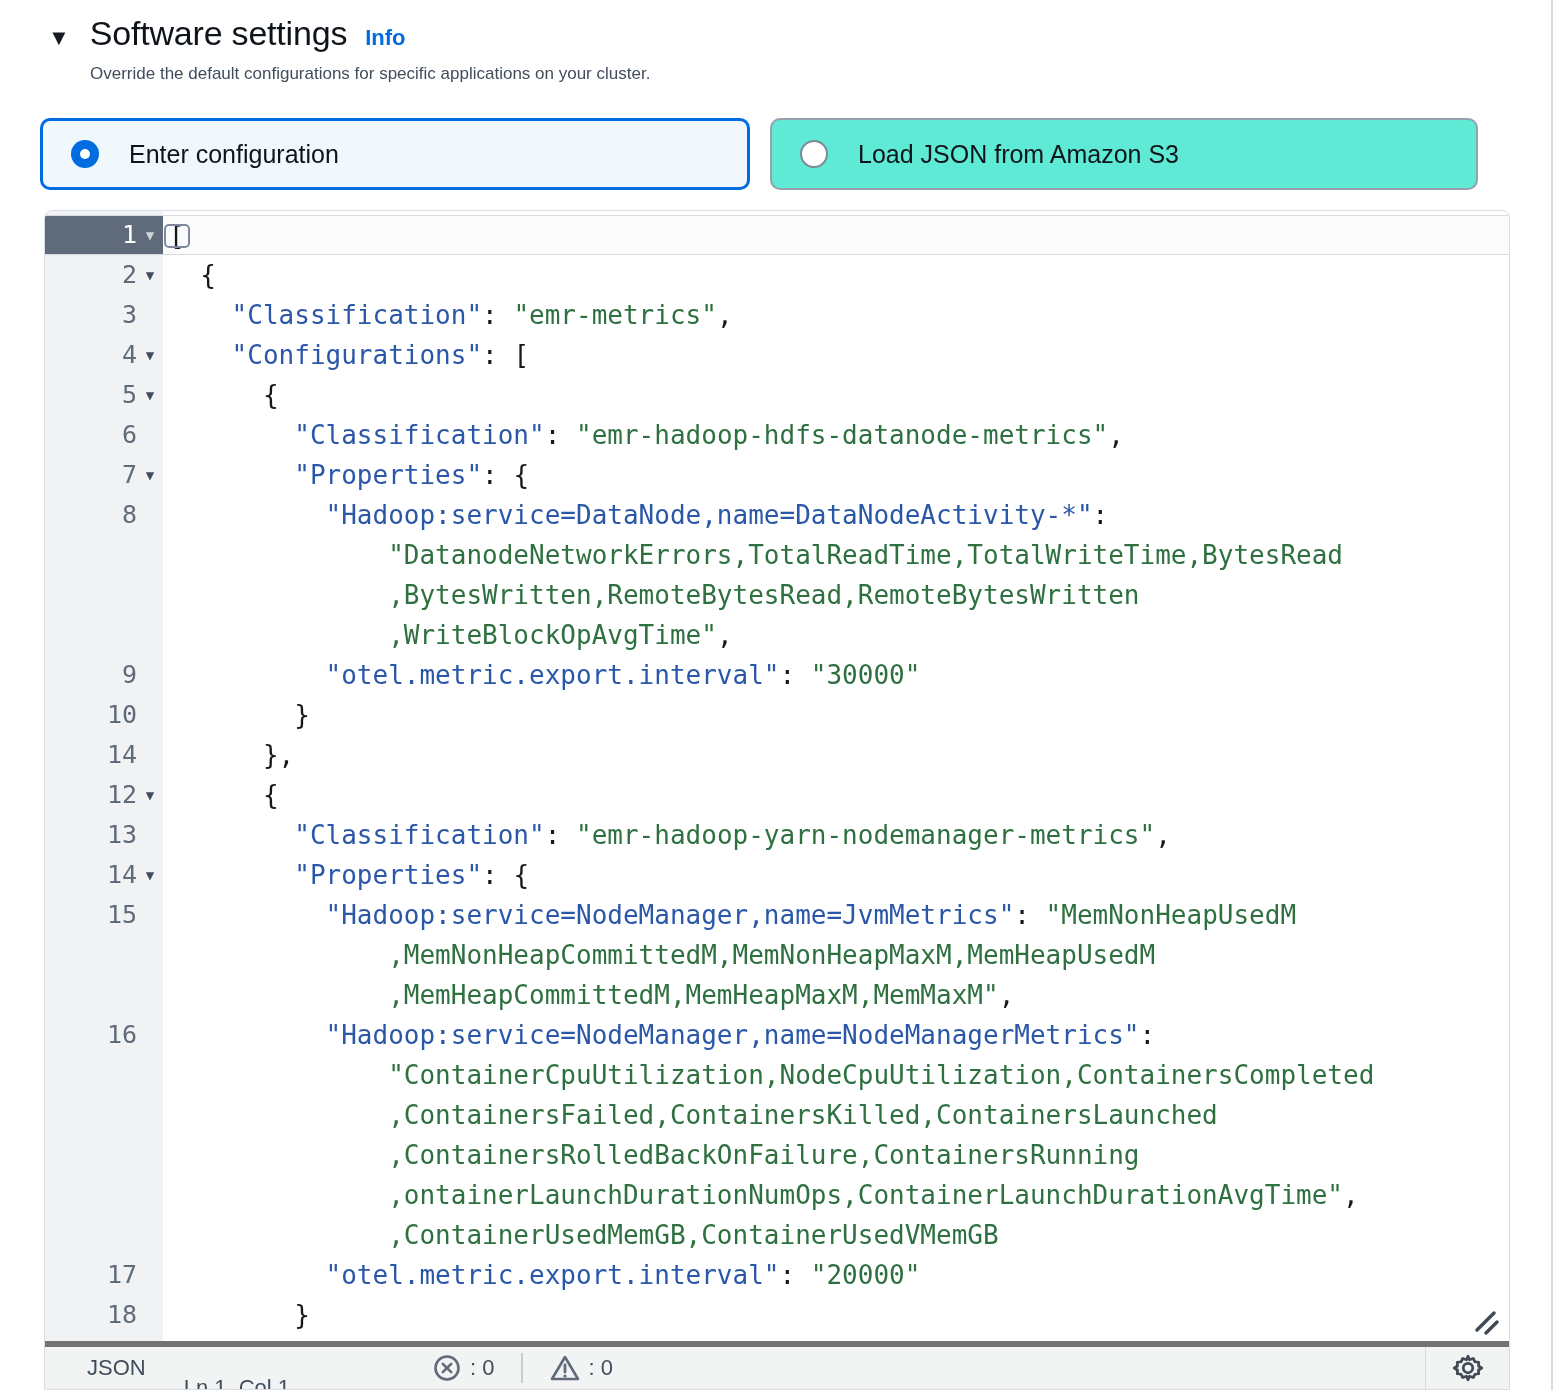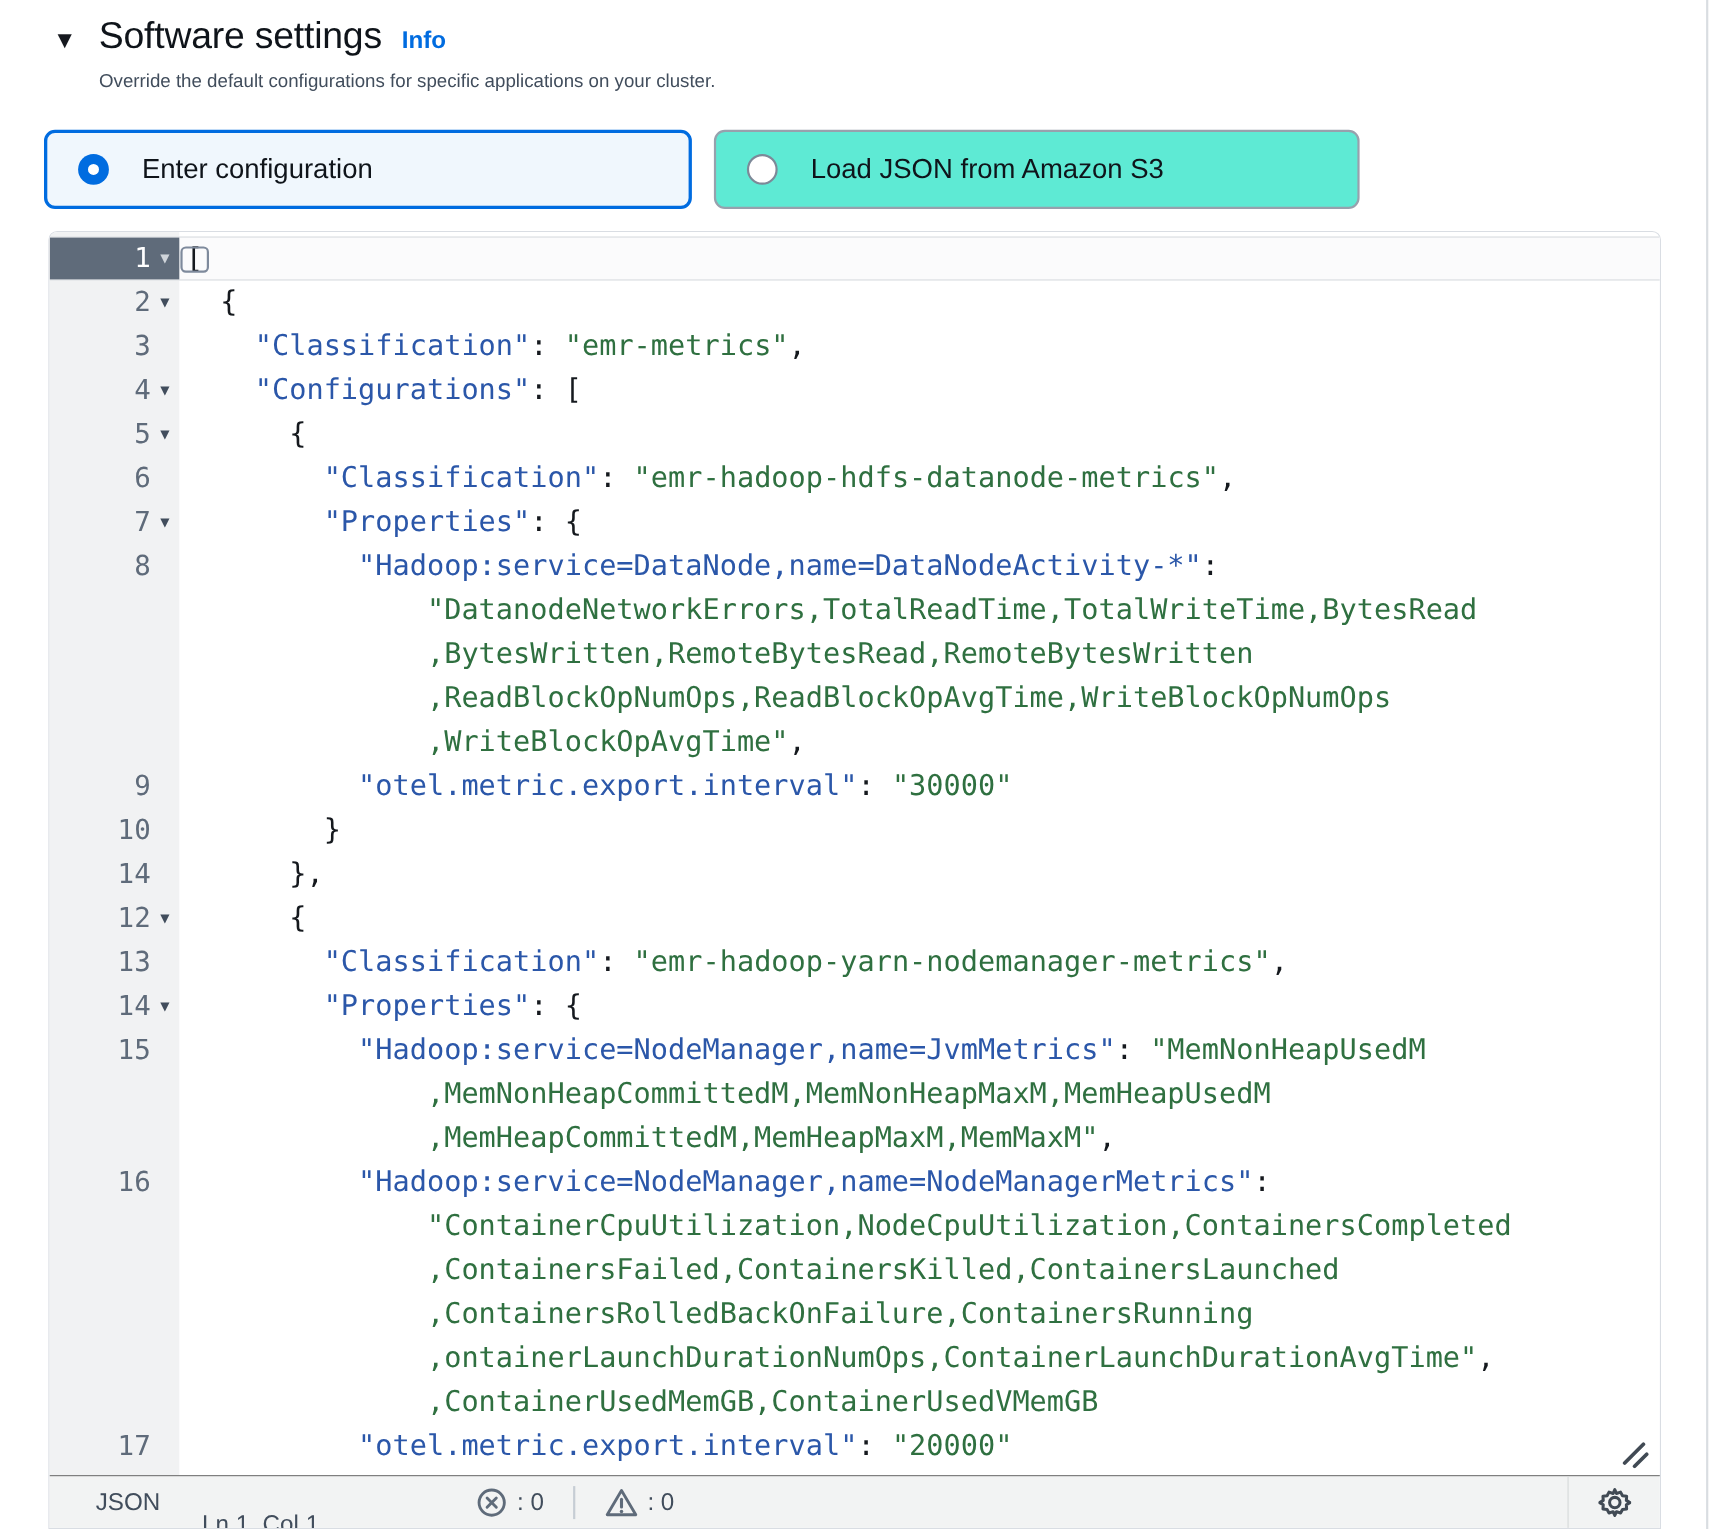--- a/index.html
+++ b/index.html
@@ -9,21 +9,21 @@
   #right-edge { position:absolute; left:1551px; top:0; width:2px; height:100%; background:#d9dde1; }
 
   
   .sec-header { position:absolute; left:48px; top:14px; display:flex; align-items:baseline; }
   .disclosure { font-size:22px; color:#16191f; margin-right:20px; cursor:pointer; }
   .sec-title { font-size:34px; font-weight:400; letter-spacing:-0.2px; }
   .info-link { font-size:22px; font-weight:700; color:#006ce0; margin-left:18px; cursor:pointer; }
   .sec-desc { position:absolute; left:90px; top:64px; font-size:17px; color:#414d5c; }
 
   
-  .tiles { position:absolute; left:40px; top:118px; width:1196px; display:flex; gap:20px; }
+  .tiles { position:absolute; left:40px; top:118px; width:1438px; display:flex; gap:20px; }
   .tile { height:72px; flex:1; border-radius:10px; background:#5eead4;
           border:2px solid #97a1ad; display:flex; align-items:center; padding-left:28px; cursor:pointer; }
   .tile.selected { border:3px solid #006ce0; background:#f0f7fd; }
   .radio { width:28px; height:28px; border-radius:50%; flex:none; position:relative; }
   .radio.on { background:#006ce0; }
   .radio.on::after { content:""; position:absolute; left:9px; top:9px; width:10px; height:10px;
                      border-radius:50%; background:#ffffff; }
   .radio.off { border:2px solid #7d8998; background:#ffffff; }
   .tile-label { font-size:25px; margin-left:30px; color:#0f141a; }
 
@@ -45,21 +45,21 @@
             padding-left:6px; color:#15191e; }
   .c-p { color:#15191e; }
   .c-k { color:#2b57a9; }
   .c-s { color:#2f7040; }
   .c-b { color:#15191e; position:relative; }
   .c-b::after { content:""; position:absolute; left:-5px; right:-5px; top:3px; bottom:3px;
                 border:2px solid #7e8a9c; border-radius:5px; }
   #resize-handle { position:absolute; right:10px; bottom:6px; cursor:nwse-resize; }
 
   
-  #status-bar { position:relative; height:48px; background:#f2f3f3; border-top:1px solid #737373;
+  #status-bar { position:relative; height:48px; background:#f2f3f3; border-top:6px solid #737373;
                 display:flex; align-items:center; padding-left:42px; font-size:22px; color:#414d5c; }
   .sb-item { display:flex; align-items:center; }
   #sb-lang { font-weight:400; }
   #sb-pos { margin-left:38px;margin-top:40px; }
   #sb-errors { margin-left:142px; }
   #sb-warnings { margin-left:0; }
   .sb-count { margin-left:8px; }
   .sb-divider { width:2px; height:30px; background:#c6cdd4; margin:0 26px; }
   #gear-cell { position:absolute; right:0; top:0; bottom:0; width:84px; border-left:1px solid #d5d9d9;
                display:flex; align-items:center; justify-content:center; cursor:pointer; }
@@ -155,27 +155,20 @@
               <span class="foldw"></span>
             </div>
             <div class="codeln"><span class="c-s">              "DatanodeNetworkErrors,TotalReadTime,TotalWriteTime,BytesRead</span></div>
           </div>
           <div class="crow">
             <div class="gut">
               <span class="num"></span>
               <span class="foldw"></span>
             </div>
             <div class="codeln"><span class="c-s">              ,BytesWritten,RemoteBytesRead,RemoteBytesWritten</span></div>
-          </div>
-          <div class="crow">
-            <div class="gut">
-              <span class="num"></span>
-              <span class="foldw"></span>
-            </div>
-            <div class="codeln"><span class="c-s">              ,ReadBlockOpNumOps,ReadBlockOpAvgTime,WriteBlockOpNumOps</span></div>
           </div>
           <div class="crow">
             <div class="gut">
               <span class="num"></span>
               <span class="foldw"></span>
             </div>
             <div class="codeln"><span class="c-s">              ,WriteBlockOpAvgTime"</span><span class="c-p">,</span></div>
           </div>
           <div class="crow">
             <div class="gut">

